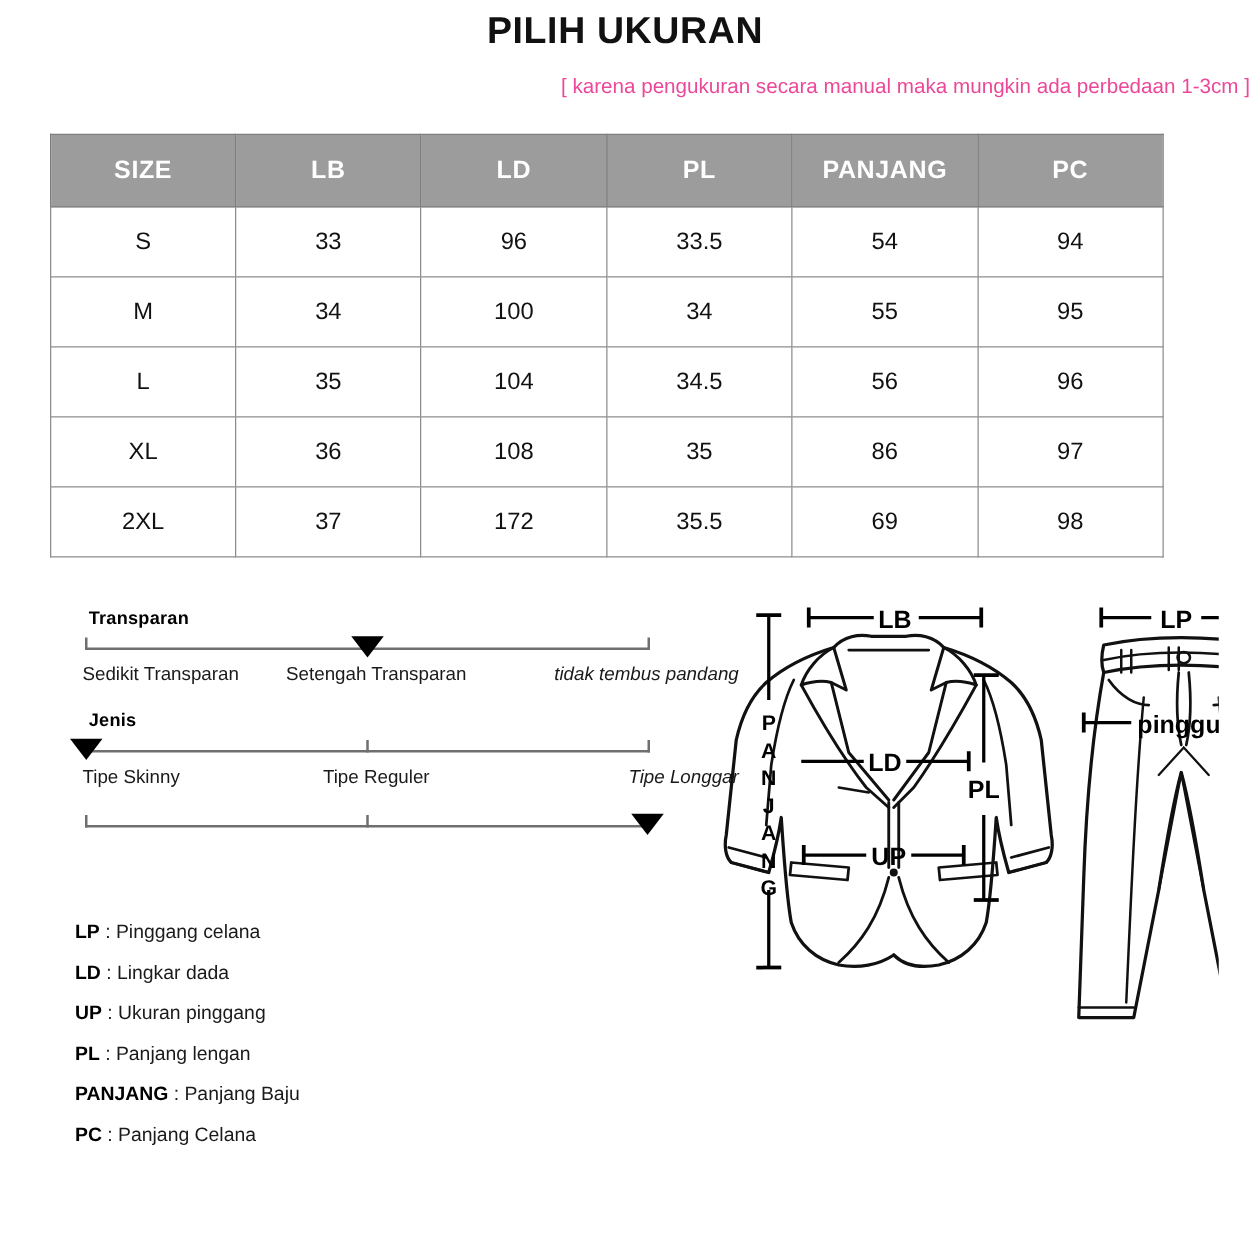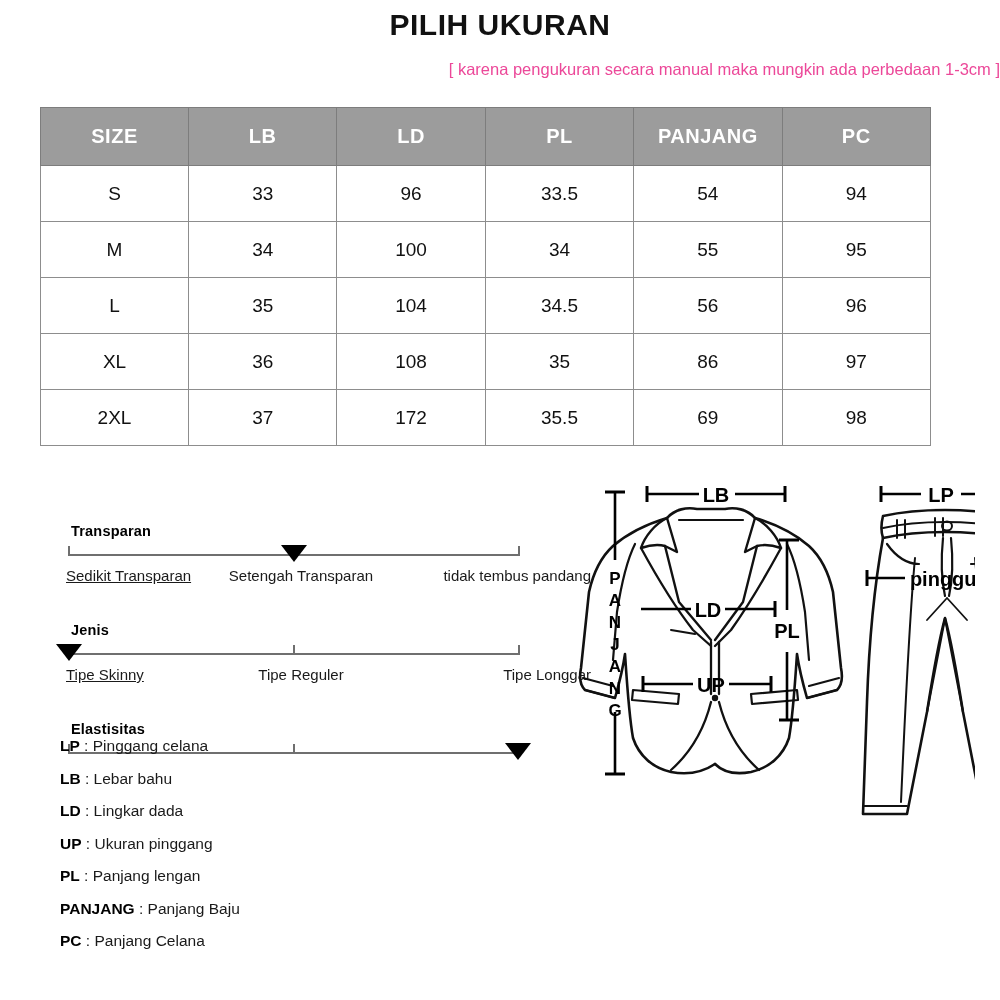--- a/index.html
+++ b/index.html
@@ -74,21 +74,21 @@
   table.size-table col.c-size { width: 148px; }
   table.size-table col.c-rest { width: 148.4px; }
 
   
   #scales {
     position: absolute;
     left: 66px;
     top: 487px;
     width: 470px;
   }
-  .scale-group { position: relative; margin-bottom: 19px; height: 63px; margin-top: 36px; }
+  .scale-group { position: relative; margin-bottom: 19px; height: 63px; }
   .scale-title {
     font-size: 14.5px;
     font-weight: bold;
     color: #000;
     margin: 0 0 6px 5px;
     letter-spacing: 0.2px;
   }
   .scale-axis {
     position: relative;
     height: 12px;
@@ -130,23 +130,23 @@
     margin-top: 10px;
     height: 22px;
     width: 470px;
   }
   .scale-labels span {
     position: absolute;
     font-size: 15px;
     color: #1a1a1a;
     white-space: nowrap;
   }
-  .scale-labels span.lb-left { left: 0px; text-decoration: underline; }
+  .scale-labels span.lb-left { left: 0px; }
   .scale-labels span.lb-mid { left: 50%; transform: translateX(-50%); }
-  .scale-labels span.lb-right { right: -55px; }
+  .scale-labels span.lb-right { right: -55px; font-style: italic; }
 
   
   #legend {
     position: absolute;
     left: 60px;
     top: 737px;
     width: 420px;
   }
   .legend-row {
     font-size: 15.5px;
@@ -273,40 +273,36 @@
       <div class="marker m-left"></div>
     </div>
     <div class="scale-labels">
       <span class="lb-left">Tipe Skinny</span>
       <span class="lb-mid">Tipe  Reguler</span>
       <span class="lb-right">Tipe Longgar</span>
     </div>
   </div>
 
   <div class="scale-group">
-    <div class="scale-title">Elastisitas</div>
     <div class="scale-axis">
       <div class="axis-line"></div>
       <div class="tick t-left"></div>
       <div class="tick t-mid"></div>
       <div class="tick t-right"></div>
       <div class="marker m-right"></div>
     </div>
   </div>
 
 </div>
 
 <div id="legend">
   <div class="legend-row">
     <span class="abbr">LP</span><span> : Pinggang celana</span>
   </div>
   <div class="legend-row">
-    <span class="abbr">LB</span><span> : Lebar bahu</span>
-  </div>
-  <div class="legend-row">
     <span class="abbr">LD</span><span> : Lingkar dada</span>
   </div>
   <div class="legend-row">
     <span class="abbr">UP</span><span> : Ukuran pinggang</span>
   </div>
   <div class="legend-row">
     <span class="abbr">PL</span><span> : Panjang lengan</span>
   </div>
   <div class="legend-row">
     <span class="abbr">PANJANG</span><span> : Panjang Baju</span>

